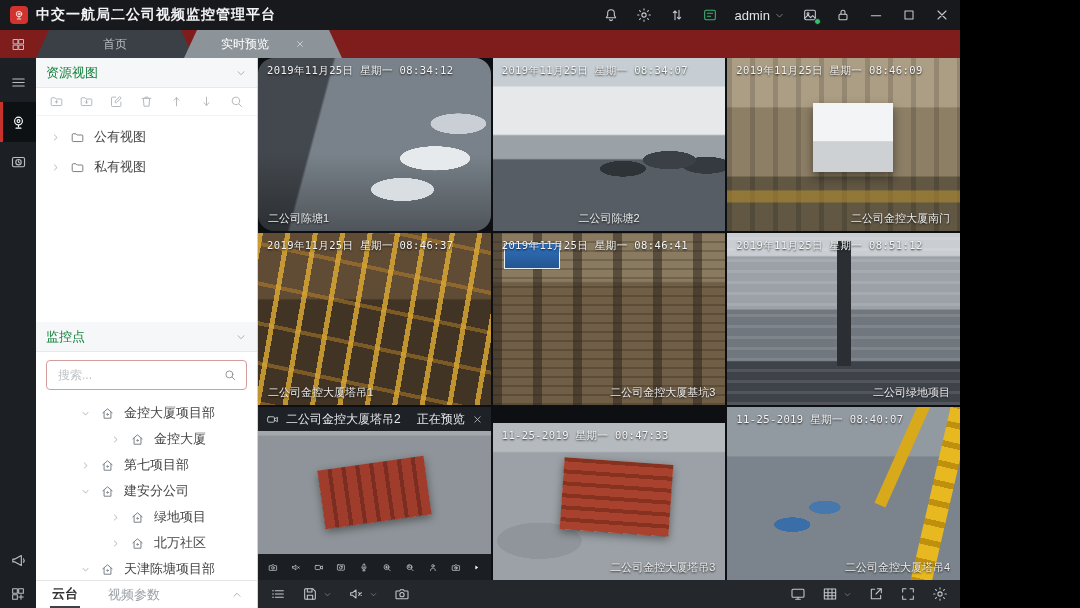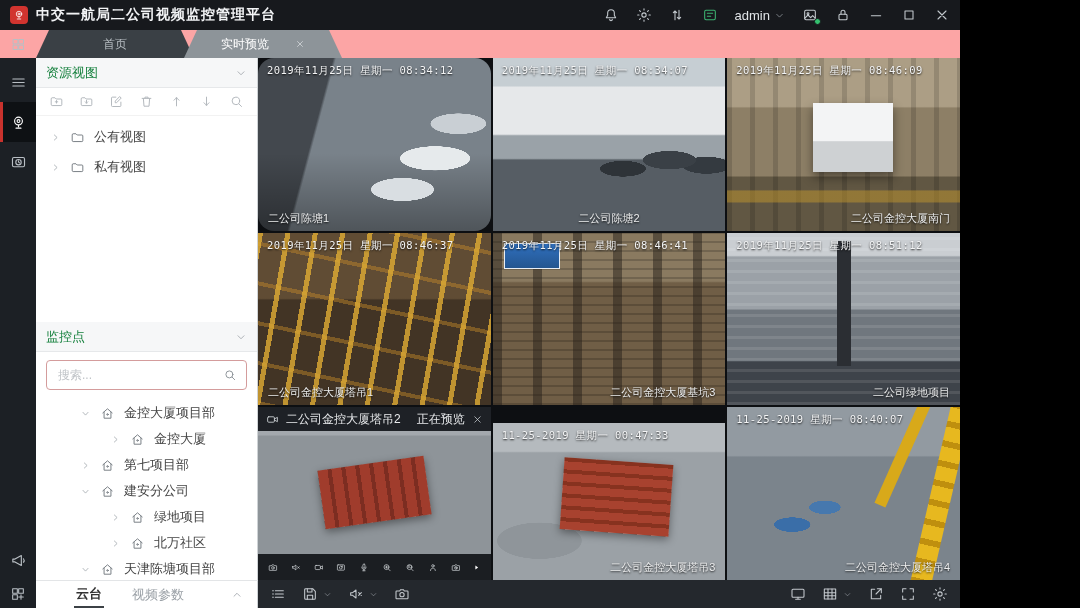--- a/index.html
+++ b/index.html
@@ -14,21 +14,21 @@
   .app-title{color:#f2f3f5;font-size:14px;font-weight:bold;letter-spacing:1px;}
   .tb-right{margin-left:auto;display:flex;align-items:center;gap:17px;color:#c3c9ce;}
   .tb-right .ic{width:16px;height:16px;}
   .user-box{display:flex;align-items:center;gap:4px;font-size:13px;color:#dfe3e6;}
   .user-box .ic{width:11px;height:11px;color:#9aa0a6;}
   .matrix-ic{color:#3cb371;}
   .img-wrap{position:relative;display:inline-flex;}
   .status-dot{position:absolute;right:-3px;bottom:-2px;width:7px;height:7px;border-radius:50%;background:#34c06e;border:1px solid #17191d;}
 
   
-  .tabrow{height:28px;background:#fca5a5;display:flex;align-items:stretch;flex:0 0 28px;}
+  .tabrow{height:28px;background:#7f1d1d;display:flex;align-items:stretch;flex:0 0 28px;}
   .tab-apps{width:36px;display:flex;align-items:center;justify-content:center;color:#b9bfc4;flex:0 0 36px;}
   .tab-apps .ic{width:15px;height:15px;}
   .tab{min-width:158px;padding:0 22px;display:flex;align-items:center;justify-content:center;gap:26px;
        font-size:12px;color:#b6bcc1;background:#3a4045;
        clip-path:polygon(13px 0,calc(100% - 13px) 0,100% 100%,0 100%);margin-right:-10px;}
   .tab.active{background:#8d9499;color:#fff;z-index:2;}
   .tab .ic{width:10px;height:10px;color:#e3e6e8;}
 
   
   .main{flex:1;display:flex;min-height:0;}
@@ -124,21 +124,21 @@
   .cell-foot .ic{width:15px;height:15px;}
   .cell-foot .more{margin-left:auto;width:11px;height:11px;color:#fff;}
 
   
   .bottomrow{height:28px;display:flex;flex:0 0 28px;}
   .br-rail{width:36px;background:#1c2025;display:flex;align-items:center;justify-content:center;color:#b9bfc5;flex:0 0 36px;}
   .br-rail .ic{width:16px;height:16px;}
   .br-panel{width:222px;background:#fff;border-right:1px solid #cfd3d6;border-top:1px solid #e3e5e7;
             display:flex;align-items:center;gap:26px;padding:0 14px;font-size:13px;flex:0 0 222px;}
   .ptz-tab{color:#9aa0a6;padding:3px 2px;}
-  .ptz-tab.active{color:#333;border-bottom:2px solid #3c4146;font-weight:bold;margin-left:24px;}
+  .ptz-tab.active{color:#333;border-bottom:2px solid #3c4146;font-weight:bold;}
   .br-panel .ic{margin-left:auto;width:12px;height:12px;color:#9aa0a6;}
   .br-toolbar{flex:1;background:#24282d;display:flex;align-items:center;padding:0 12px;color:#c3c8cd;gap:16px;}
   .br-toolbar .ic{width:16px;height:16px;}
   .br-toolbar .chev{width:9px;height:9px;margin-left:-11px;color:#9aa0a6;}
   .br-group-right{margin-left:auto;display:flex;align-items:center;gap:16px;}
 
   .ic{display:inline-flex;}
   .ic svg{width:100%;height:100%;fill:none;stroke:currentColor;stroke-width:1.6;stroke-linecap:round;stroke-linejoin:round;}
 </style>
 </head>

